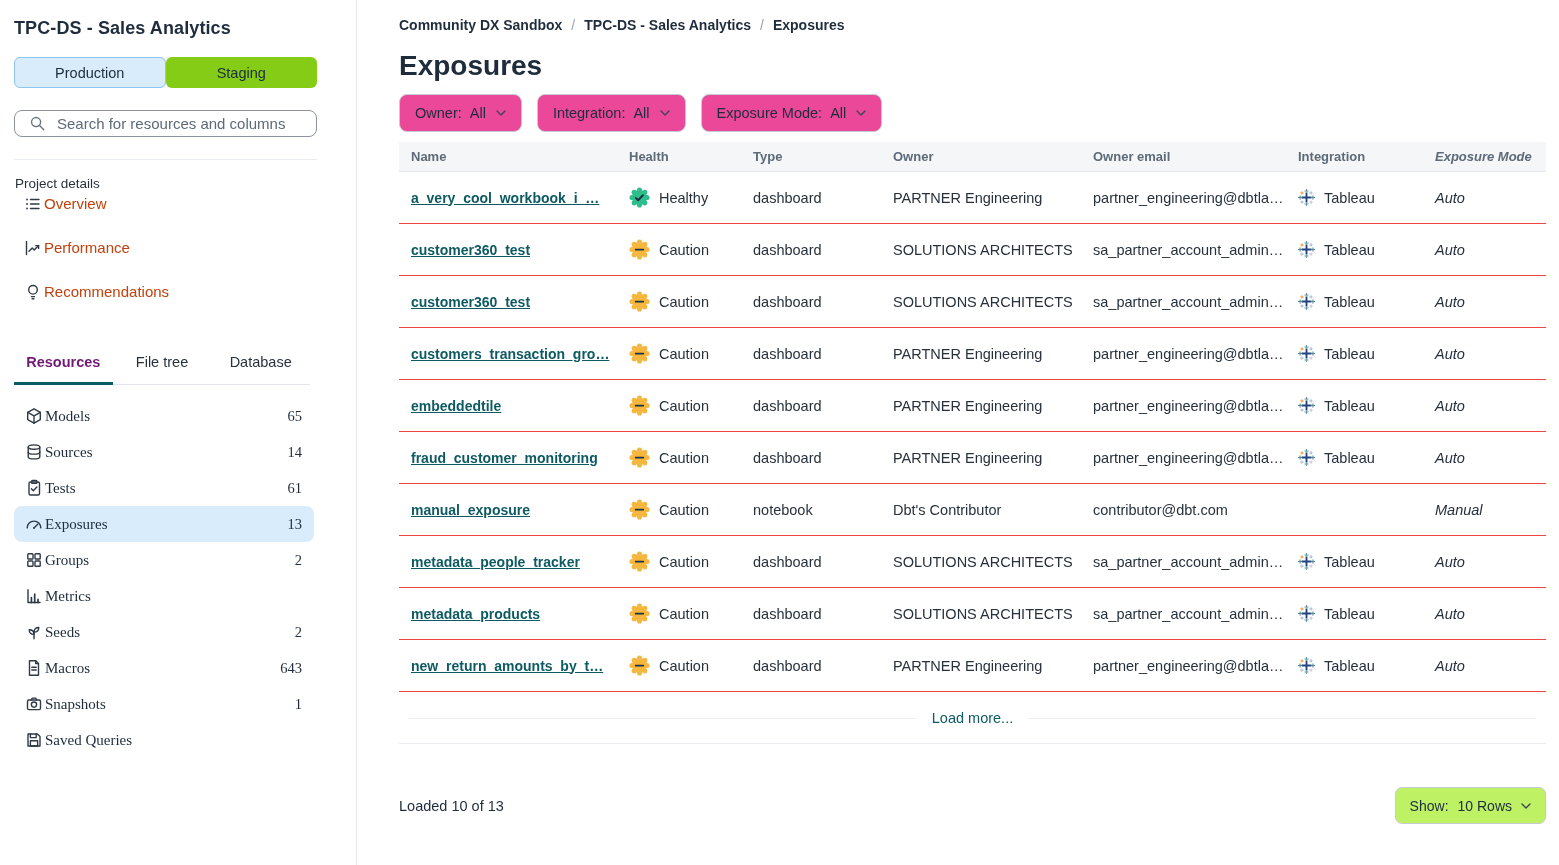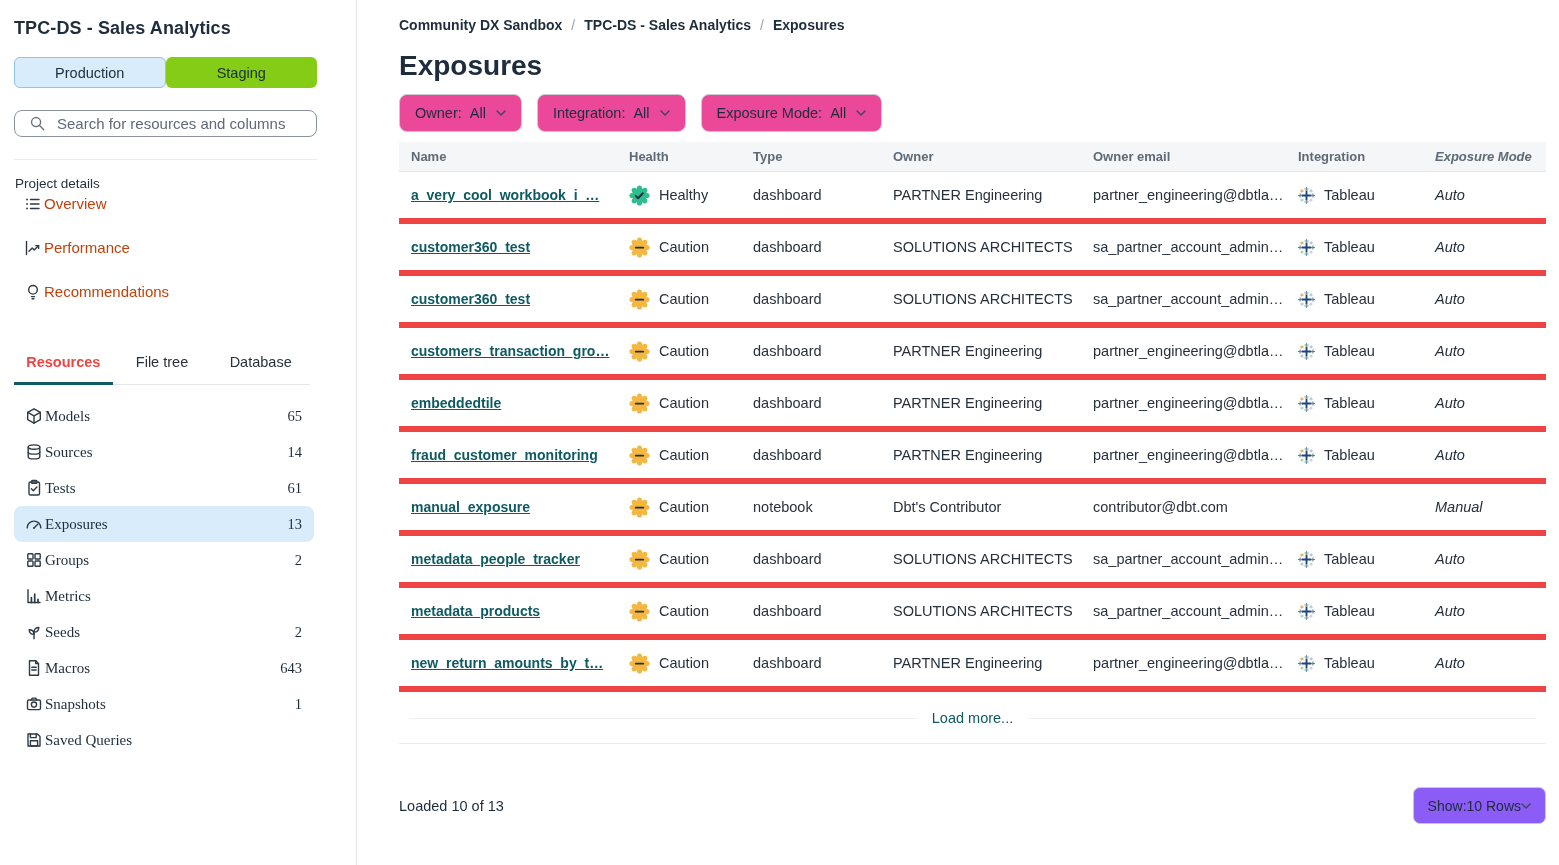--- a/index.html
+++ b/index.html
@@ -38,21 +38,21 @@
   .section-label { font-size: 13.5px; color: #28323e; margin: 4px 0 4px 1px; }
   .proj-link {
     display: flex; align-items: flex-start; gap: 2px; height: 44px;
     padding: 0 10px; font-size: 15px; color: #c2410c; border-radius: 8px; cursor: pointer;
   }
   .tabs { display: flex; width: 296px; margin-top: 16px; border-bottom: 1px solid #e3e6ea; }
   .tab {
     flex: 1; text-align: center; padding: 11px 0 12px 0; font-size: 14.5px;
     color: #28323e; cursor: pointer; border-bottom: 3px solid transparent; margin-bottom: -1px;
   }
-  .tab.active { color: #ef4444; font-weight: 700; border-bottom-color: #0b5c64; }
+  .tab.active { color: #701a75; font-weight: 700; border-bottom-color: #0b5c64; }
   .res-list { margin-top: 13px; }
   .res-item {
     display: flex; align-items: center; gap: 2px; height: 36px;
     padding: 0 12px 0 11px; border-radius: 8px; font-size: 15px; color: #1e2c3c; cursor: pointer; width: 300px; font-family: Liberation Serif, serif;
   }
   .res-item.selected { background: #d8ecfc; }
   .res-count { margin-left: auto; font-size: 14.5px; color: #1e2c3c; }
   .ic { stroke: #2e3a46; fill: none; stroke-width: 1.4; stroke-linecap: round; stroke-linejoin: round; display: block; }
   .ic .dot { fill: #2e3a46; stroke: none; }
   .icon-wrap { width: 18px; height: 18px; display: flex; align-items: center; justify-content: center; }
@@ -69,21 +69,21 @@
     border: 1px solid #c6cbd2; border-radius: 8px; background: #ec4899;
     font-size: 14.5px; color: #1e2c3c; cursor: pointer; font-family: "Liberation Sans", sans-serif;
   }
   .filter-btn .chev { margin-left: 2px; }
 
   .table { width: 1147px; margin-top: 10px; }
   .thead {
     display: flex; align-items: center; height: 30px; background: #f5f6f7;
     border-bottom: 1px solid #e3e6ea; color: #5d6a78; font-size: 13px; font-weight: 700;
   }
-  .trow { display: flex; align-items: center; height: 52px; border-bottom: 6px solid #ef4444; font-size: 14.5px; color: #27313d; }
+  .trow { display: flex; align-items: center; height: 52px; border-bottom: 1px solid #ef4444; font-size: 14.5px; color: #27313d; }
   .cell { padding-left: 12px; display: flex; align-items: center; gap: 9px; overflow: hidden; white-space: nowrap; }
   .c-name { width: 218px; }
   .c-health { width: 124px; }
   .c-type { width: 140px; }
   .c-owner { width: 200px; }
   .c-email { width: 205px; }
   .c-int { width: 137px; }
   .c-mode { width: 123px; font-style: italic; }
   .name-link { color: #0d5a62; font-weight: 700; text-decoration: underline; font-size: 14px; cursor: pointer; }
 
@@ -97,22 +97,22 @@
   .tbl-icon { width: 17px; height: 17px; display: inline-flex; }
   .tbl-icon svg { width: 17px; height: 17px; display: block; }
 
   .load-more-row { position: relative; height: 52px; display: flex; align-items: center; justify-content: center; border-bottom: 1px solid #e9ebee; }
   .load-more-line { position: absolute; left: 10px; right: 10px; top: 50%; height: 1px; background: #edeff2; }
   .load-more-label { position: relative; background: #fff; padding: 0 15px; color: #0d5a62; font-size: 14.5px; cursor: pointer; }
 
   .table-footer { width: 1147px; display: flex; align-items: center; justify-content: space-between; margin-top: 43px; }
   .loaded-text { font-size: 14.5px; color: #1e2c3c; }
   .show-btn {
-    display: flex; align-items: center; gap: 0; height: 37px; padding: 0 14px;
-    border: 1px solid #c6cbd2; border-radius: 7px; background: #8b5cf6; cursor: pointer;
+    display: flex; align-items: center; gap: 9px; height: 37px; padding: 0 14px;
+    border: 1px solid #c6cbd2; border-radius: 7px; background: #bef264; cursor: pointer;
     font-size: 14px; color: #1e2c3c; font-family: "Liberation Sans", sans-serif;
   }
 </style>
 </head>
 <body>
 
 <svg width="0" height="0" style="position:absolute" aria-hidden="true">
   <defs>
     <g id="seal-shape">
       <circle cx="12" cy="12" r="8.6"></circle>

